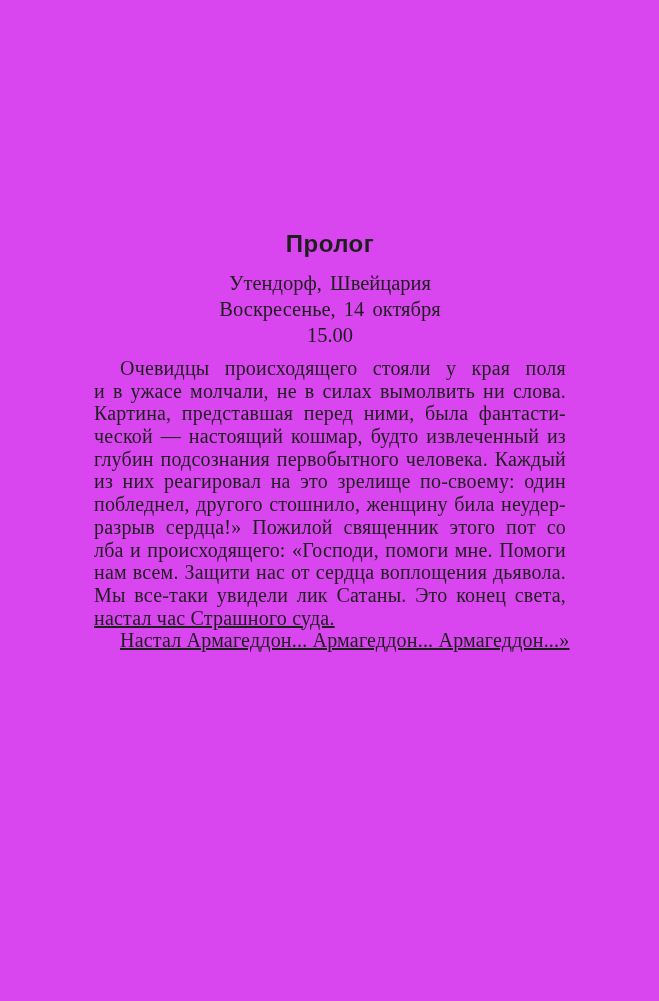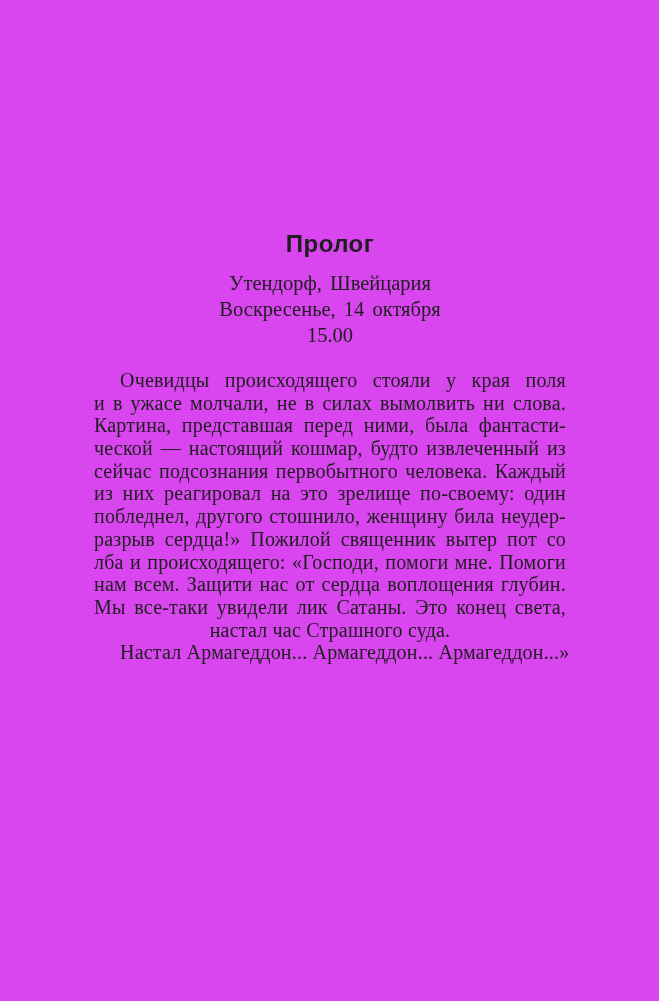--- a/index.html
+++ b/index.html
@@ -52,26 +52,26 @@
   .bline {
     height: 22.7px;
   }
   
   .bline.just {
     display: flex;
     justify-content: space-between;
   }
   .bline.just.indent {
     padding-left: 26px;
-    margin-top: 12px;
   }
   
   .bline.plain {
-    text-align: center;
+    text-align: left;
     white-space: nowrap;
+    text-decoration: underline;
   }
   .bline.plain.indent {
     text-indent: 26px;
   }
 </style>
 </head>
 <body>
 
 <div class="page">
   <h1 class="chapter-title">Пролог</h1>
@@ -114,21 +114,21 @@
       <div class="bline just">
         <span>ческой</span>
         <span>—</span>
         <span>настоящий</span>
         <span>кошмар,</span>
         <span>будто</span>
         <span>извлеченный</span>
         <span>из</span>
       </div>
       <div class="bline just">
-        <span>сейчас</span>
+        <span>глубин</span>
         <span>подсознания</span>
         <span>первобытного</span>
         <span>человека.</span>
         <span>Каждый</span>
       </div>
       <div class="bline just">
         <span>из</span>
         <span>них</span>
         <span>реагировал</span>
         <span>на</span>
@@ -143,42 +143,42 @@
         <span>стошнило,</span>
         <span>женщину</span>
         <span>била</span>
         <span>неудер-</span>
       </div>
       <div class="bline just">
         <span>разрыв</span>
         <span>сердца!»</span>
         <span>Пожилой</span>
         <span>священник</span>
-        <span>вытер</span>
+        <span>этого</span>
         <span>пот</span>
         <span>со</span>
       </div>
       <div class="bline just">
         <span>лба</span>
         <span>и</span>
         <span>происходящего:</span>
         <span>«Господи,</span>
         <span>помоги</span>
         <span>мне.</span>
         <span>Помоги</span>
       </div>
       <div class="bline just">
         <span>нам</span>
         <span>всем.</span>
         <span>Защити</span>
         <span>нас</span>
         <span>от</span>
         <span>сердца</span>
         <span>воплощения</span>
-        <span>глубин.</span>
+        <span>дьявола.</span>
       </div>
       <div class="bline just">
         <span>Мы</span>
         <span>все-таки</span>
         <span>увидели</span>
         <span>лик</span>
         <span>Сатаны.</span>
         <span>Это</span>
         <span>конец</span>
         <span>света,</span>

